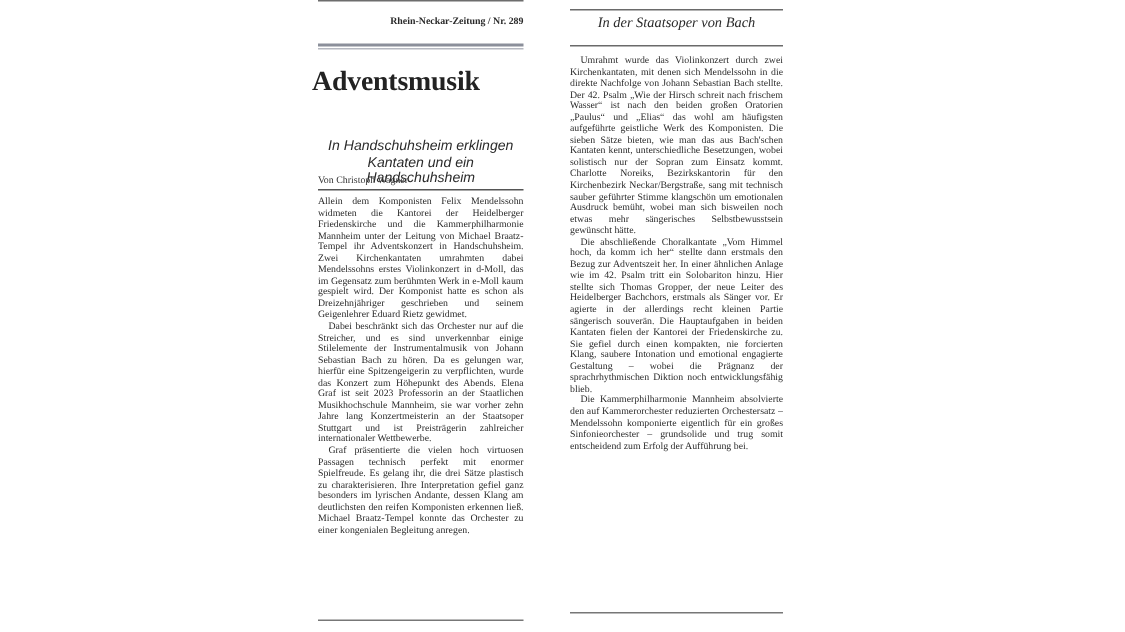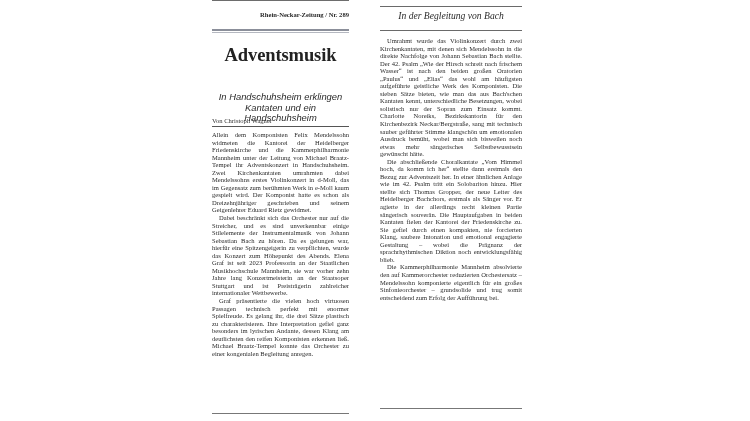--- a/index.html
+++ b/index.html
@@ -3,21 +3,21 @@
 <meta charset="utf-8">
 <style>
   html, body { margin:0; padding:0; background:#ffffff; }
   body { width:750px; height:421px; position:relative; overflow:hidden; font-family:"DejaVu Serif", serif; color:#1c1c1c; }
   .col { position:absolute; }
   #left { left:212px; top:0; width:137px; }
   #right { left:380px; top:0; width:142px; }
   .rule-top { position:absolute; left:0; right:0; top:0; height:1px; background:#6d6d6d; }
   .masthead { position:absolute; right:0; top:11px; font-family:"Liberation Serif", serif; font-weight:bold; font-size:6.6px; color:#2a2a2a; white-space:nowrap; }
   .double-rule { position:absolute; left:0; right:0; top:29px; height:4px; border-top:2px solid #8b8f9a; border-bottom:1px solid #b5b8c0; box-sizing:border-box; }
-  .headline { position:absolute; left:-4px; right:-4px; top:45px; text-align:center; font-family:"Liberation Serif", serif; font-weight:bold; font-size:18.5px; line-height:20px; color:#222; letter-spacing:-0.1px; }
+  .headline { position:absolute; left:-4px; right:-4px; top:45px; font-family:"Liberation Serif", serif; font-weight:bold; font-size:18.5px; line-height:20px; color:#222; letter-spacing:-0.1px; }
   .subhead { position:absolute; left:-4px; right:-4px; top:92px; text-align:center; font-family:Liberation Sans, sans-serif; font-style:italic; font-size:9.4px; line-height:10.5px; color:#2a2a2a; }
   .byline { position:absolute; left:0; right:0; top:117px; font-family:"Liberation Serif", serif; font-size:6.6px; line-height:8px; color:#333; border-bottom:1px solid #555; padding-bottom:1px; }
   .body { position:absolute; left:0; right:0; font-family:"Liberation Serif", serif; font-size:6.55px; line-height:7.55px; text-align:justify; color:#2b2b2b; }
   .body p { margin:0; text-indent:0; }
   .body p.ind { text-indent:7px; }
   #left .body { top:131px; }
   .rule-bottom-left { position:absolute; left:0; right:0; top:413px; height:1px; background:#777; }
   .right-top-rule { position:absolute; left:0; right:0; top:6px; height:1px; background:#6a6a6a; }
   .right-title { position:absolute; left:0; right:0; top:10px; text-align:center; font-family:"Liberation Serif", serif; font-style:italic; font-size:9.6px; line-height:12px; color:#2a2a2a; }
   .right-title-rule { position:absolute; left:0; right:0; top:30px; height:1px; background:#6a6a6a; }
@@ -42,21 +42,21 @@
   <div class="body">
     <p>Allein dem Komponisten Felix Mendelssohn widmeten die Kantorei der Heidelberger Friedenskirche und die Kammerphilharmonie Mannheim unter der Leitung von Michael Braatz-Tempel ihr Adventskonzert in Handschuhsheim. Zwei Kirchenkantaten umrahmten dabei Mendelssohns erstes Violinkonzert in d-Moll, das im Gegensatz zum berühmten Werk in e-Moll kaum gespielt wird. Der Komponist hatte es schon als Dreizehnjähriger geschrieben und seinem Geigenlehrer Eduard Rietz gewidmet.</p>
     <p class="ind">Dabei beschränkt sich das Orchester nur auf die Streicher, und es sind unverkennbar einige Stilelemente der Instrumentalmusik von Johann Sebastian Bach zu hören. Da es gelungen war, hierfür eine Spitzengeigerin zu verpflichten, wurde das Konzert zum Höhepunkt des Abends. Elena Graf ist seit 2023 Professorin an der Staatlichen Musikhochschule Mannheim, sie war vorher zehn Jahre lang Konzertmeisterin an der Staatsoper Stuttgart und ist Preisträgerin zahlreicher internationaler Wettbewerbe.</p>
     <p class="ind">Graf präsentierte die vielen hoch virtuosen Passagen technisch perfekt mit enormer Spielfreude. Es gelang ihr, die drei Sätze plastisch zu charakterisieren. Ihre Interpretation gefiel ganz besonders im lyrischen Andante, dessen Klang am deutlichsten den reifen Komponisten erkennen ließ. Michael Braatz-Tempel konnte das Orchester zu einer kongenialen Begleitung anregen.</p>
   </div>
   <div class="rule-bottom-left"></div>
 </div>
 
 <div id="right" class="col">
   <div class="right-top-rule"></div>
-  <div class="right-title">In der Begleitung von Bach</div>
+  <div class="right-title">In der Staatsoper von Bach</div>
   <div class="right-title-rule"></div>
   <div class="body">
     <p class="ind">Umrahmt wurde das Violinkonzert durch zwei Kirchenkantaten, mit denen sich Mendelssohn in die direkte Nachfolge von Johann Sebastian Bach stellte. Der 42. Psalm „Wie der Hirsch schreit nach frischem Wasser“ ist nach den beiden großen Oratorien „Paulus“ und „Elias“ das wohl am häufigsten aufgeführte geistliche Werk des Komponisten. Die sieben Sätze bieten, wie man das aus Bach'schen Kantaten kennt, unterschiedliche Besetzungen, wobei solistisch nur der Sopran zum Einsatz kommt. Charlotte Noreiks, Bezirkskantorin für den Kirchenbezirk Neckar/Bergstraße, sang mit technisch sauber geführter Stimme klangschön um emotionalen Ausdruck bemüht, wobei man sich bisweilen noch etwas mehr sängerisches Selbstbewusstsein gewünscht hätte.</p>
     <p class="ind">Die abschließende Choralkantate „Vom Himmel hoch, da komm ich her“ stellte dann erstmals den Bezug zur Adventszeit her. In einer ähnlichen Anlage wie im 42. Psalm tritt ein Solobariton hinzu. Hier stellte sich Thomas Gropper, der neue Leiter des Heidelberger Bachchors, erstmals als Sänger vor. Er agierte in der allerdings recht kleinen Partie sängerisch souverän. Die Hauptaufgaben in beiden Kantaten fielen der Kantorei der Friedenskirche zu. Sie gefiel durch einen kompakten, nie forcierten Klang, saubere Intonation und emotional engagierte Gestaltung – wobei die Prägnanz der sprachrhythmischen Diktion noch entwicklungsfähig blieb.</p>
     <p class="ind">Die Kammerphilharmonie Mannheim absolvierte den auf Kammerorchester reduzierten Orchestersatz – Mendelssohn komponierte eigentlich für ein großes Sinfonieorchester – grundsolide und trug somit entscheidend zum Erfolg der Aufführung bei.</p>
   </div>
   <div class="rule-bottom-right"></div>
 </div>
 
 </body></html>

